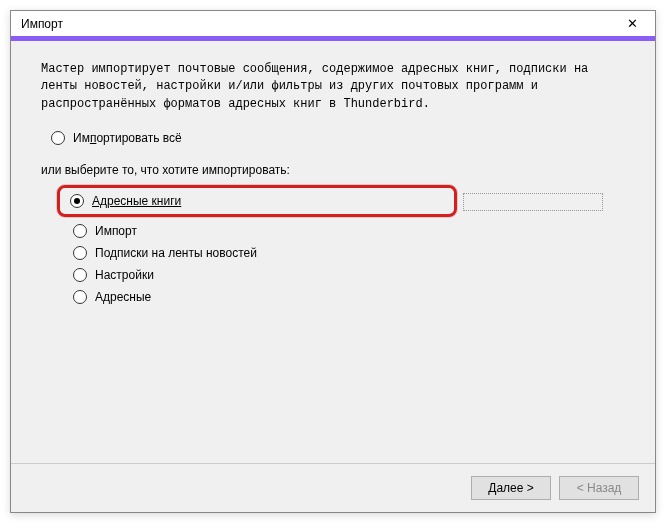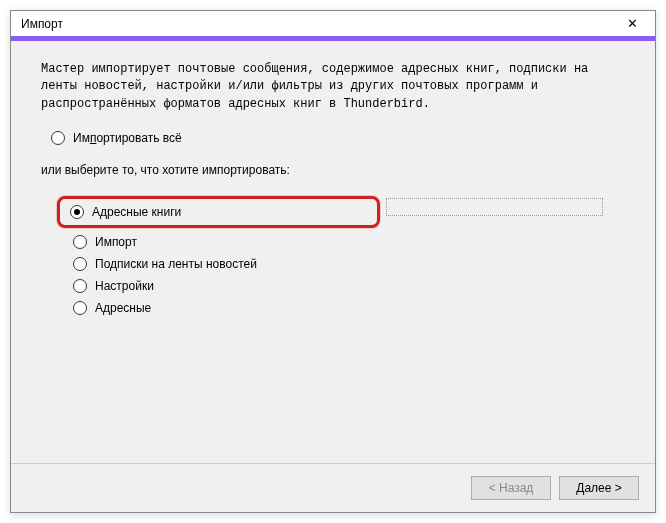--- a/index.html
+++ b/index.html
@@ -80,23 +80,24 @@
   .subhead {
     margin: 14px 0 6px 0;
   }
   .sub-options {
     padding-left: 22px;
   }
   .highlight-wrap {
     border: 3px solid #d02020;
     border-radius: 8px;
     padding: 2px 4px 2px 4px;
-    margin: 13px 0 3px -6px;
-    width: 323px;
+    margin: 2px 0 3px -6px;
+    width: 400px;
     box-shadow: 0 0 0 1px rgba(208,32,32,0.2);
+    text-decoration: underline;
   }
   .highlight-wrap .radio-row {
     padding-left: 6px;
   }
   .dotted-field {
     border: 1px dotted #999;
     flex: 1;
     height: 18px;
     margin-left: 6px;
     background: #f0f0f0;
@@ -179,16 +180,16 @@
 
       <div class="radio-row">
         <span class="radio"></span>
         <span>Адресные</span>
       </div>
 
     </div>
   </div>
 
   <div class="footer">
+    <button class="btn">Далее &gt;</button>
     <button class="btn" disabled="">&lt; Назад</button>
-    <button class="btn">Далее &gt;</button>
   </div>
 </div>
 
 </body></html>

